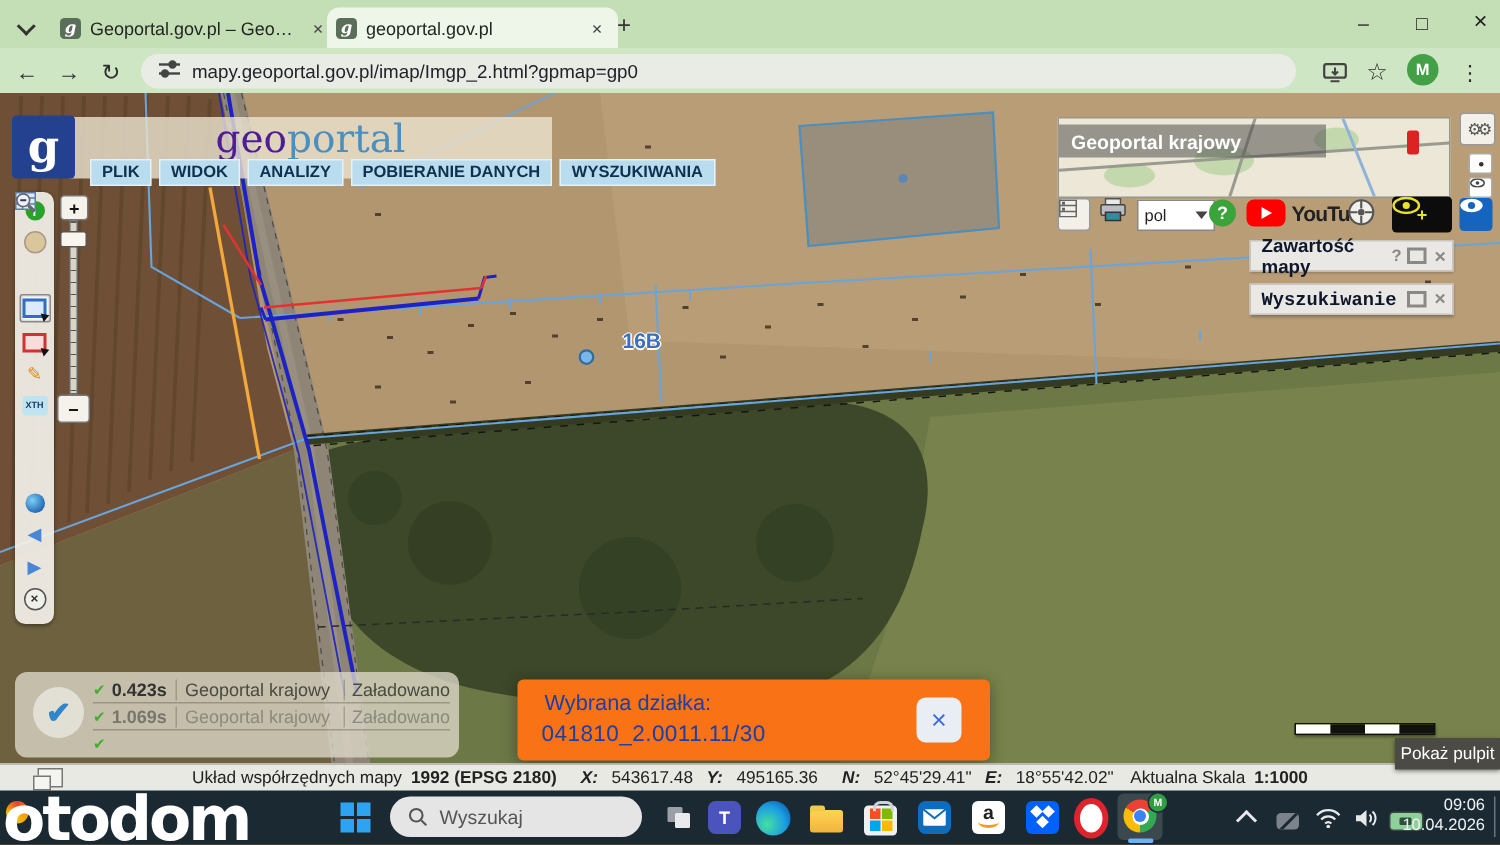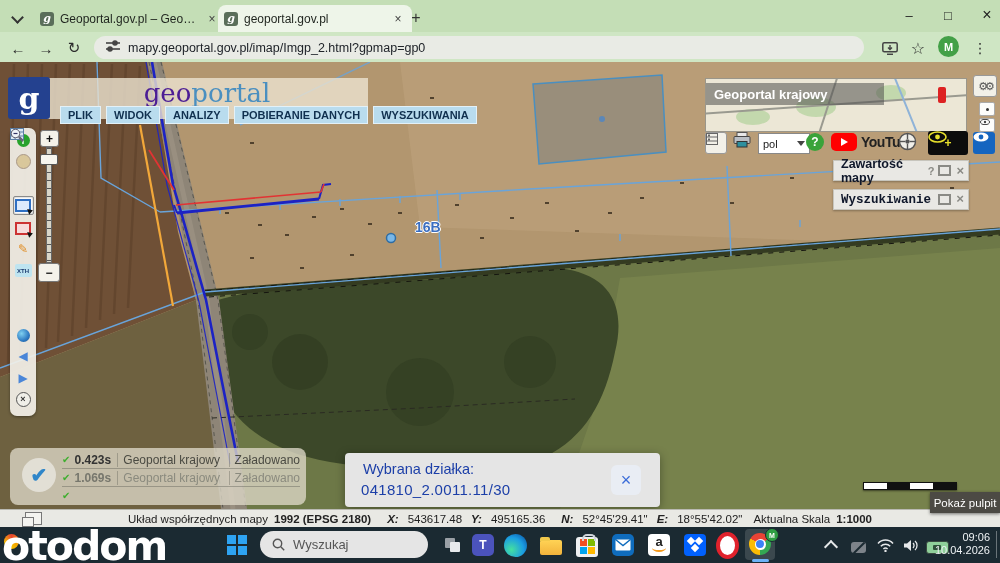--- a/index.html
+++ b/index.html
@@ -100,21 +100,21 @@
     display:flex;align-items:center;justify-content:center;color:#2f86c9;font-size:20px;font-weight:bold;}
   .lrows{left:52px;top:3px;width:238px;}
   .lrow{height:17px;display:flex;align-items:center;border-bottom:1px solid rgba(100,100,90,.45);font-size:12px;}
   .lrow .ck{width:14px;color:#3fae2f;font-size:10px;}
   .lrow .tm{width:48px;font-weight:bold;color:#333;}
   .lrow .ly{width:118px;color:#4a4a42;border-left:1px solid rgba(100,100,90,.4);padding-left:5px;}
   .lrow .st{flex:1;color:#4a4a42;border-left:1px solid rgba(100,100,90,.4);padding-left:5px;}
   .lrow.muted .tm{color:#77776d;} .lrow.muted .ly,.lrow.muted .st{color:#8a8a7e;}
   .lrow.last{border-bottom:none;}
   
-  .popup{left:345px;top:391px;width:315px;height:54px;background:#e5e5e5;border-radius:4px;z-index:8;
+  .popup{left:345px;top:391px;width:315px;height:54px;background:#f97316;border-radius:4px;z-index:8;
     box-shadow:0 2px 10px rgba(0,0,0,.35);}
   .popup .l1{left:18px;top:8px;font-size:14.5px;color:#1c3fa8;}
   .popup .l2{left:16px;top:28px;font-size:15px;color:#1c3fa8;letter-spacing:.3px;}
   .pclose{left:266px;top:12px;width:30px;height:30px;background:#e9edf4;border-radius:6px;
     display:flex;align-items:center;justify-content:center;color:#3a6cd8;font-size:18px;}
   
   .scalebar{left:863px;top:420px;height:6px;display:flex;border:1px solid #111;box-shadow:0 1px 2px rgba(0,0,0,.5);z-index:5;}
   .scalebar i{width:23px;} .scalebar i:nth-child(odd){background:#fff;} .scalebar i:nth-child(even){background:#111;}
   
   .statusbar{left:0;top:509px;width:1000px;height:18px;background:#e9e9e4;border-top:1px solid #b9b9b2;z-index:5;

